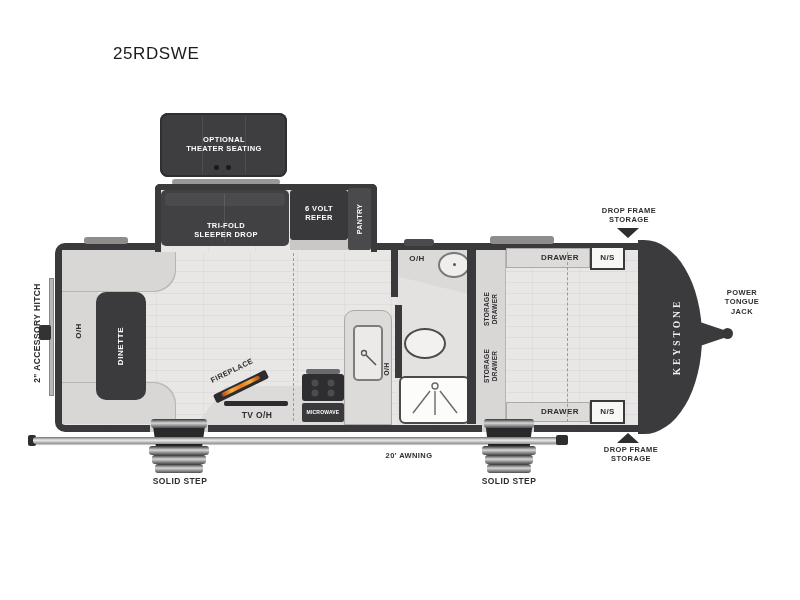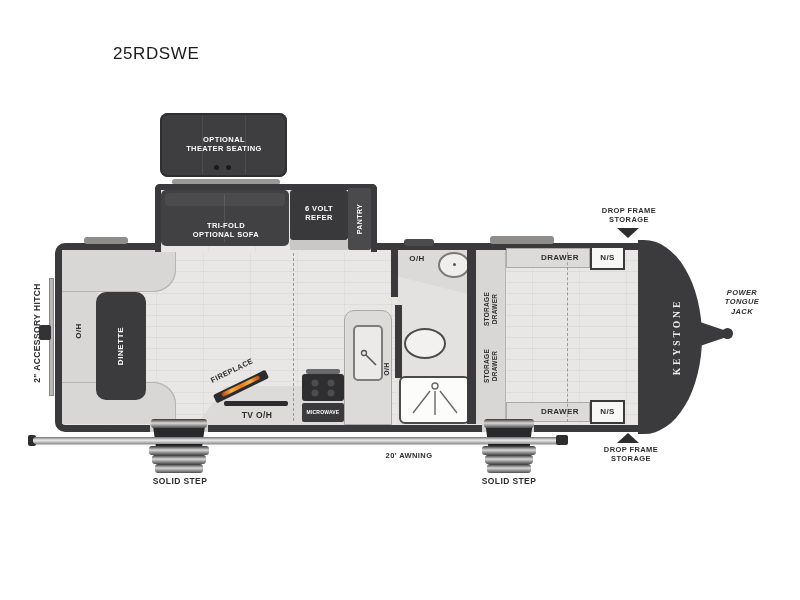--- a/index.html
+++ b/index.html
@@ -126,33 +126,33 @@
   <div class="dash-v" style="left:293px;top:253px;height:168px;"></div>
   <div class="dash-v" style="left:567px;top:252px;height:170px;"></div>
 
 
   <div class="abs floor" style="left:155px;top:184px;width:222px;height:68px;border:6px solid #3a393b;border-bottom:none;box-sizing:border-box;border-radius:5px 5px 0 0;"></div>
   <div class="abs" style="left:161px;top:190px;width:128px;height:56px;background:#414043;border-radius:5px;">
     <div class="abs" style="left:4px;top:3px;width:120px;height:13px;background:#4b4a4d;border-radius:4px;"></div>
     <div class="abs" style="left:63px;top:4px;width:1px;height:48px;background:rgba(255,255,255,.1);"></div>
   </div>
   <div class="lbl wl c" style="left:226px;top:230px;font-size:7.5px;">TRI-FOLD
-OPTIONAL SOFA</div>
+SLEEPER DROP</div>
   <div class="abs" style="left:290px;top:190px;width:58px;height:50px;background:#39383a;border-radius:3px;"></div>
   <div class="lbl wl c" style="left:319px;top:213px;font-size:7.5px;">6 VOLT
 REFER</div>
   <div class="abs" style="left:290px;top:240px;width:58px;height:10px;background:#c9c8c6;"></div>
   <div class="abs" style="left:348px;top:188px;width:23px;height:62px;background:#4a494b;border-radius:2px;"></div>
   <div class="lbl wl v" style="left:360px;top:219px;font-size:7px;">PANTRY</div>
 
   <div class="abs" style="left:638px;top:240px;width:64px;height:194px;background:#3b3a3c;border-radius:0 58px 58px 0 / 0 97px 97px 0;"></div>
   <div class="abs wl v" style="left:677px;top:337px;font-family:'Liberation Serif',serif;font-weight:bold;font-size:9.5px;letter-spacing:3px;color:#efeeee;">KEYSTONE</div>
   <div class="abs" style="left:694px;top:320px;width:32px;height:28px;background:#3b3a3c;clip-path:polygon(0 0,100% 38%,100% 62%,0 100%);"></div>
   <div class="abs" style="left:722px;top:328px;width:11px;height:11px;border-radius:50%;background:#39383a;"></div>
-  <div class="lbl" style="left:708px;top:288px;width:68px;font-size:7.5px;font-style:italic;">POWER
+  <div class="lbl" style="left:708px;top:288px;width:68px;font-size:7.5px;">POWER
 TONGUE
 JACK</div>
 
   <div class="lbl" style="left:589px;top:206px;width:80px;font-size:7.5px;">DROP FRAME
 STORAGE</div>
   <div class="abs tri-down" style="left:617px;top:228px;"></div>
   <div class="abs tri-up" style="left:617px;top:433px;"></div>
   <div class="lbl" style="left:589px;top:445px;width:84px;font-size:7.5px;">DROP FRAME
 STORAGE</div>
 

